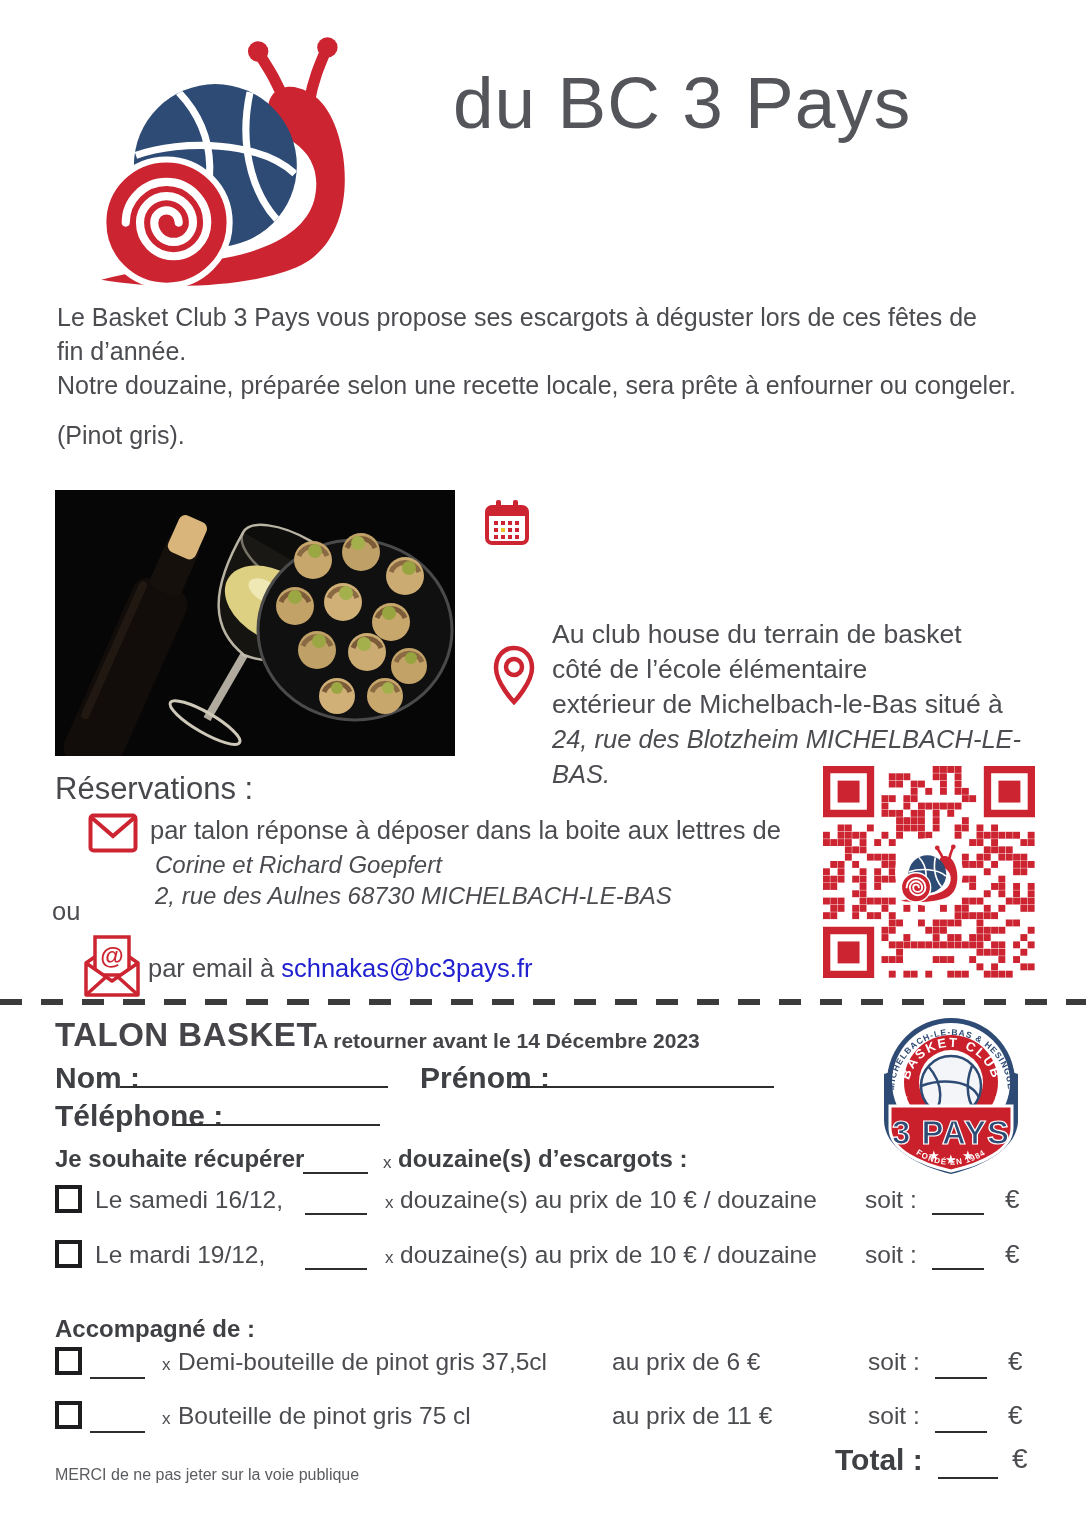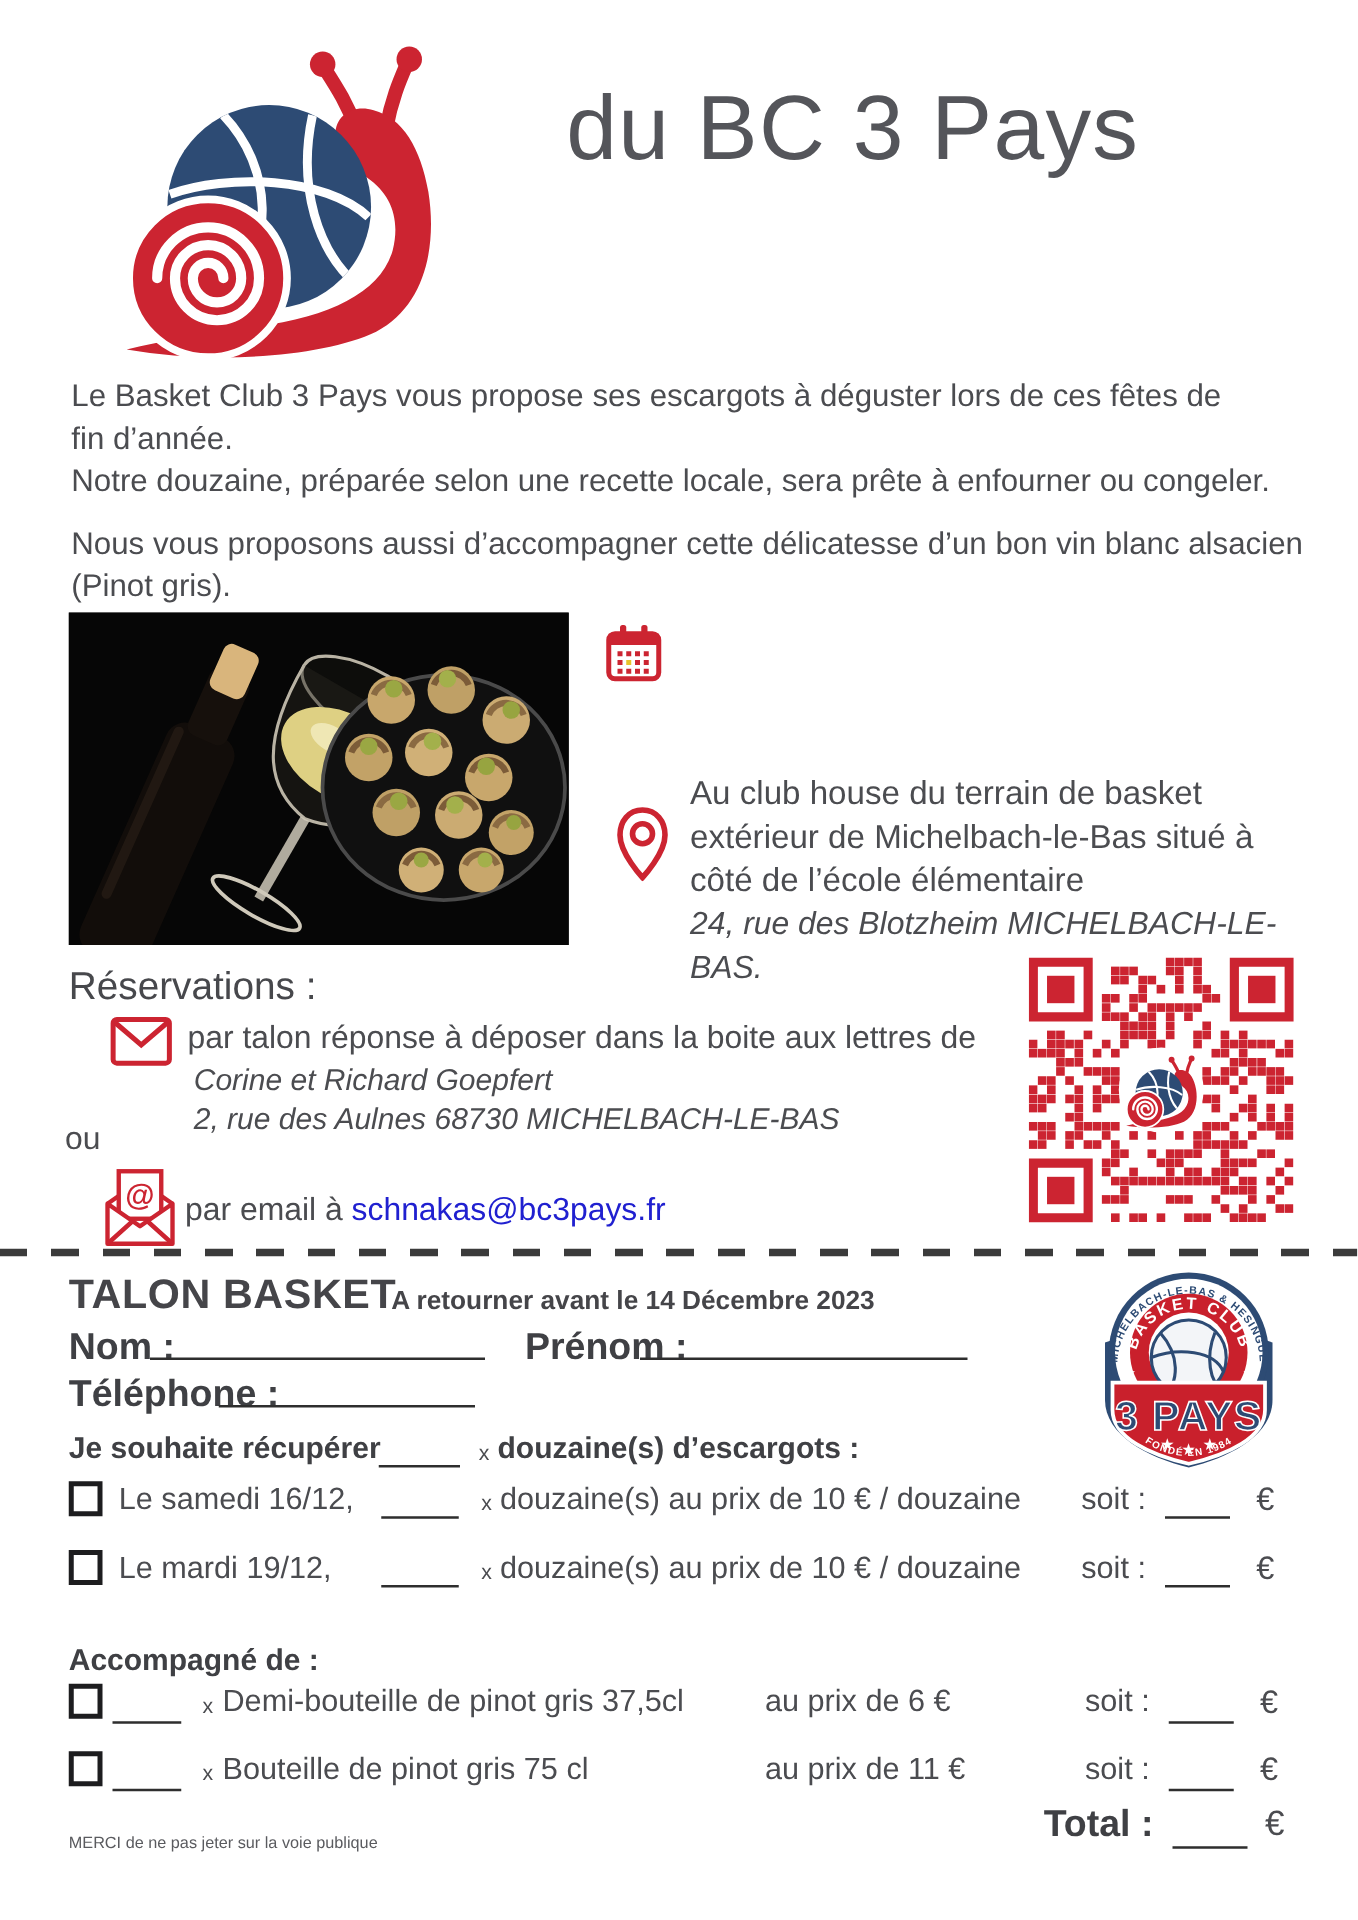--- a/index.html
+++ b/index.html
@@ -30,21 +30,21 @@
   .blank { border-top:2.5px solid #2e2e2e; height:0; }
   .blank.thin { border-top-width:2px; }
 
   .wish-text { font-size:24px; font-weight:700; color:#3f4044; }
   .row-text { font-size:24.5px; color:#4b4c50; }
   .times { font-size:17px; color:#4b4c50; }
   .soit { font-size:24.5px; color:#4b4c50; }
   .euro { font-size:26px; color:#4b4c50; }
   .checkbox { width:27px; height:28px; border:4px solid #1d1d1f; background:#fff; }
   .total-label { font-size:30px; font-weight:700; color:#3f4044; }
-  .footer-note { font-size:13px; color:#5a5b5f; }
+  .footer-note { font-size:16px; color:#5a5b5f; }
 
   .photo { background:#050505; }
 </style>
 </head>
 <body>
 
 <svg width="0" height="0" style="position:absolute" aria-hidden="true">
   <defs>
     <symbol id="snail-sym" viewBox="0 0 270 250">
 
@@ -81,21 +81,20 @@
   <div class="abs" style="left:453px;top:62px">
     <div class="title-line2">du BC 3 Pays</div>
   </div>
 
   <div class="abs para" style="left:57px;top:300px;width:990px">
     <div>Le Basket Club 3 Pays vous propose ses escargots à déguster lors de ces fêtes de</div>
     <div>fin d’année.</div>
     <div>Notre douzaine, préparée selon une recette locale, sera prête à enfourner ou congeler.</div>
   </div>
   <div class="abs para" style="left:57px;top:418px;width:990px">
-    <div>Nous vous proposons aussi d’accompagner cette délicatesse d’un bon vin blanc alsacien</div>
     <div>(Pinot gris).</div>
   </div>
 
   <div class="abs photo" style="left:55px;top:490px;width:400px;height:266px">
     <svg width="400" height="266" viewBox="0 0 400 266">
       <rect width="400" height="266" fill="#060606"></rect>
 
       <g transform="rotate(24 90 140)">
         <rect x="62" y="90" width="58" height="200" rx="16" fill="#120d0a"></rect>
         <rect x="74" y="40" width="34" height="58" rx="8" fill="#16100c"></rect>
@@ -193,22 +192,22 @@
         <rect x="31" y="36" width="4" height="4"></rect>
     </g>
   </svg>
 
   <svg class="abs" style="left:493px;top:645px" width="42" height="60" viewBox="0 0 42 60">
     <path d="M21,3 C10,3 3,12 3,23 C3,38 21,57 21,57 C21,57 39,38 39,23 C39,12 32,3 21,3 Z" fill="none" stroke="#cc2431" stroke-width="4.5"></path>
     <circle cx="21" cy="22" r="8" fill="none" stroke="#cc2431" stroke-width="4.5"></circle>
   </svg>
   <div class="abs info-text" style="left:552px;top:617px;width:520px">
     <div>Au club house du terrain de basket</div>
+    <div>côté de l’école élémentaire</div>
     <div>extérieur de Michelbach-le-Bas situé à</div>
-    <div>côté de l’école élémentaire</div>
     <div class="italic" style="font-size:25.5px">24, rue des Blotzheim MICHELBACH-LE-BAS.</div>
   </div>
 
   <div class="abs res-heading" style="left:55px;top:771px">Réservations :</div>
 
   <svg class="abs" style="left:88px;top:813px" width="50" height="40" viewBox="0 0 50 40">
     <rect x="2.5" y="2.5" width="45" height="35" rx="3" fill="none" stroke="#cc2431" stroke-width="4"></rect>
     <path d="M4,5 L25,23 L46,5" fill="none" stroke="#cc2431" stroke-width="4"></path>
   </svg>
   <div class="abs res-line" style="left:150px;top:816px">par talon réponse à déposer dans la boite aux lettres de</div>

